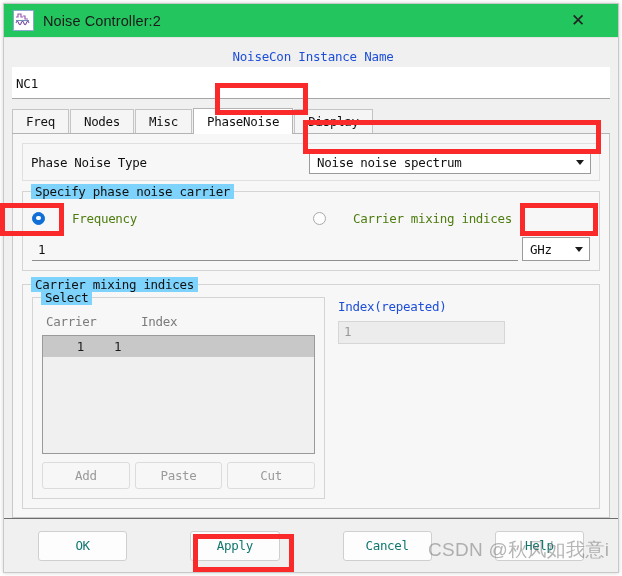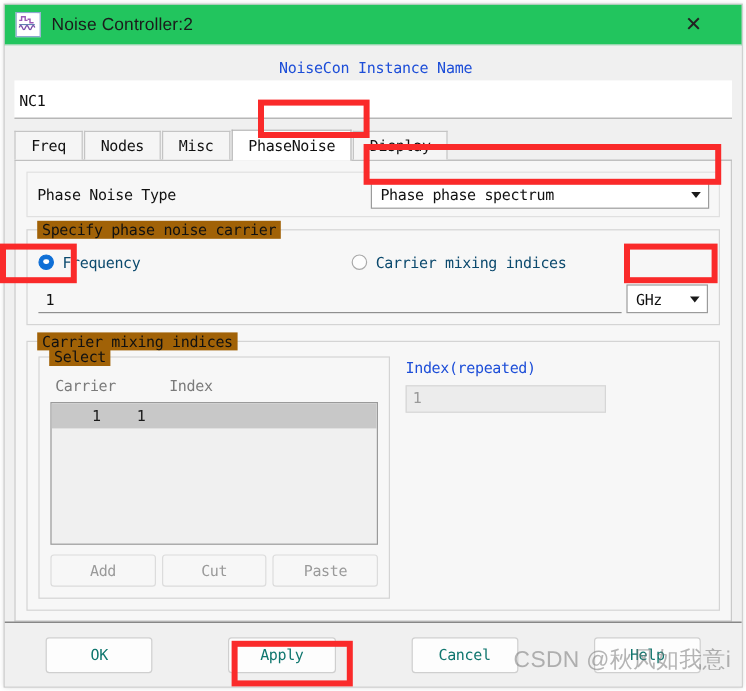--- a/index.html
+++ b/index.html
@@ -199,21 +199,21 @@
     border: 1px solid #d4d4d4;
     margin-top: 10px;
     padding: 0 9px 9px 9px;
     position: relative;
     box-sizing: border-box;
   }
   .gb-legend {
     position: absolute;
     top: -8px;
     left: 8px;
-    background: #a16207;
+    background: #7dd3fc;
     padding: 0 4px;
     font-size: 12.5px;
     color: #111;
     letter-spacing: -0.3px;
     white-space: nowrap;
   }
 
   #carrier-group { padding-top: 10px; }
 
   #radio-row {
@@ -246,22 +246,23 @@
     width: 4.4px; height: 4.4px;
     border-radius: 50%;
     background: #ffffff;
   }
   .radio-dot.off {
     background: #fdfdfd;
     border: 1px solid #a9a9a9;
   }
   .radio-label {
     font-size: 12.5px;
-    color: #0c4a6e;
-    letter-spacing: -0.3px;
+    color: #4d7c0f;
+    letter-spacing: -0.3px;
+    margin-left: 20px;
   }
   #radio-2 { margin-left: 176px; }
 
   #freq-row {
     display: flex;
     align-items: center;
     margin-top: 9px;
     height: 24px;
   }
   #freq-input {
@@ -482,21 +483,21 @@
       <div class="tab">Misc</div>
       <div class="tab active">PhaseNoise</div>
       <div class="tab">Display</div>
     </div>
 
     <div id="tabpage">
 
       <div id="pn-type-row">
         <div id="pn-type-label">Phase Noise Type</div>
         <div id="pn-type-select">
-          <span>Phase phase spectrum</span>
+          <span>Noise noise spectrum</span>
           <span class="caret"></span>
         </div>
       </div>
 
       <div class="groupbox" id="carrier-group">
         <div class="gb-legend">Specify phase noise carrier</div>
 
         <div id="radio-row">
           <div class="radio-item">
             <span class="radio-dot on"></span>
@@ -532,22 +533,22 @@
 
             <div id="listbox">
               <div class="list-row selected">
                 <span class="cell-carrier">1</span>
                 <span class="cell-index">1</span>
               </div>
             </div>
 
             <div id="list-btn-row">
               <div class="small-btn">Add</div>
+              <div class="small-btn">Paste</div>
               <div class="small-btn">Cut</div>
-              <div class="small-btn">Paste</div>
             </div>
           </div>
 
           <div id="index-rep-col">
             <div id="index-rep-label">Index(repeated)</div>
             <div id="index-rep-input">1</div>
           </div>
 
         </div>
       </div>

